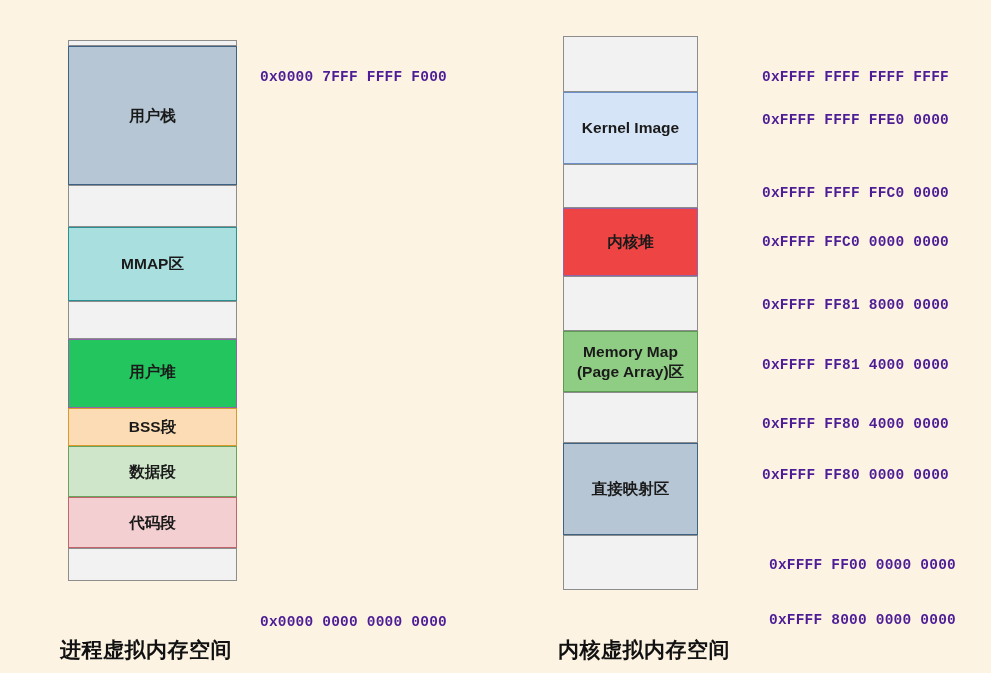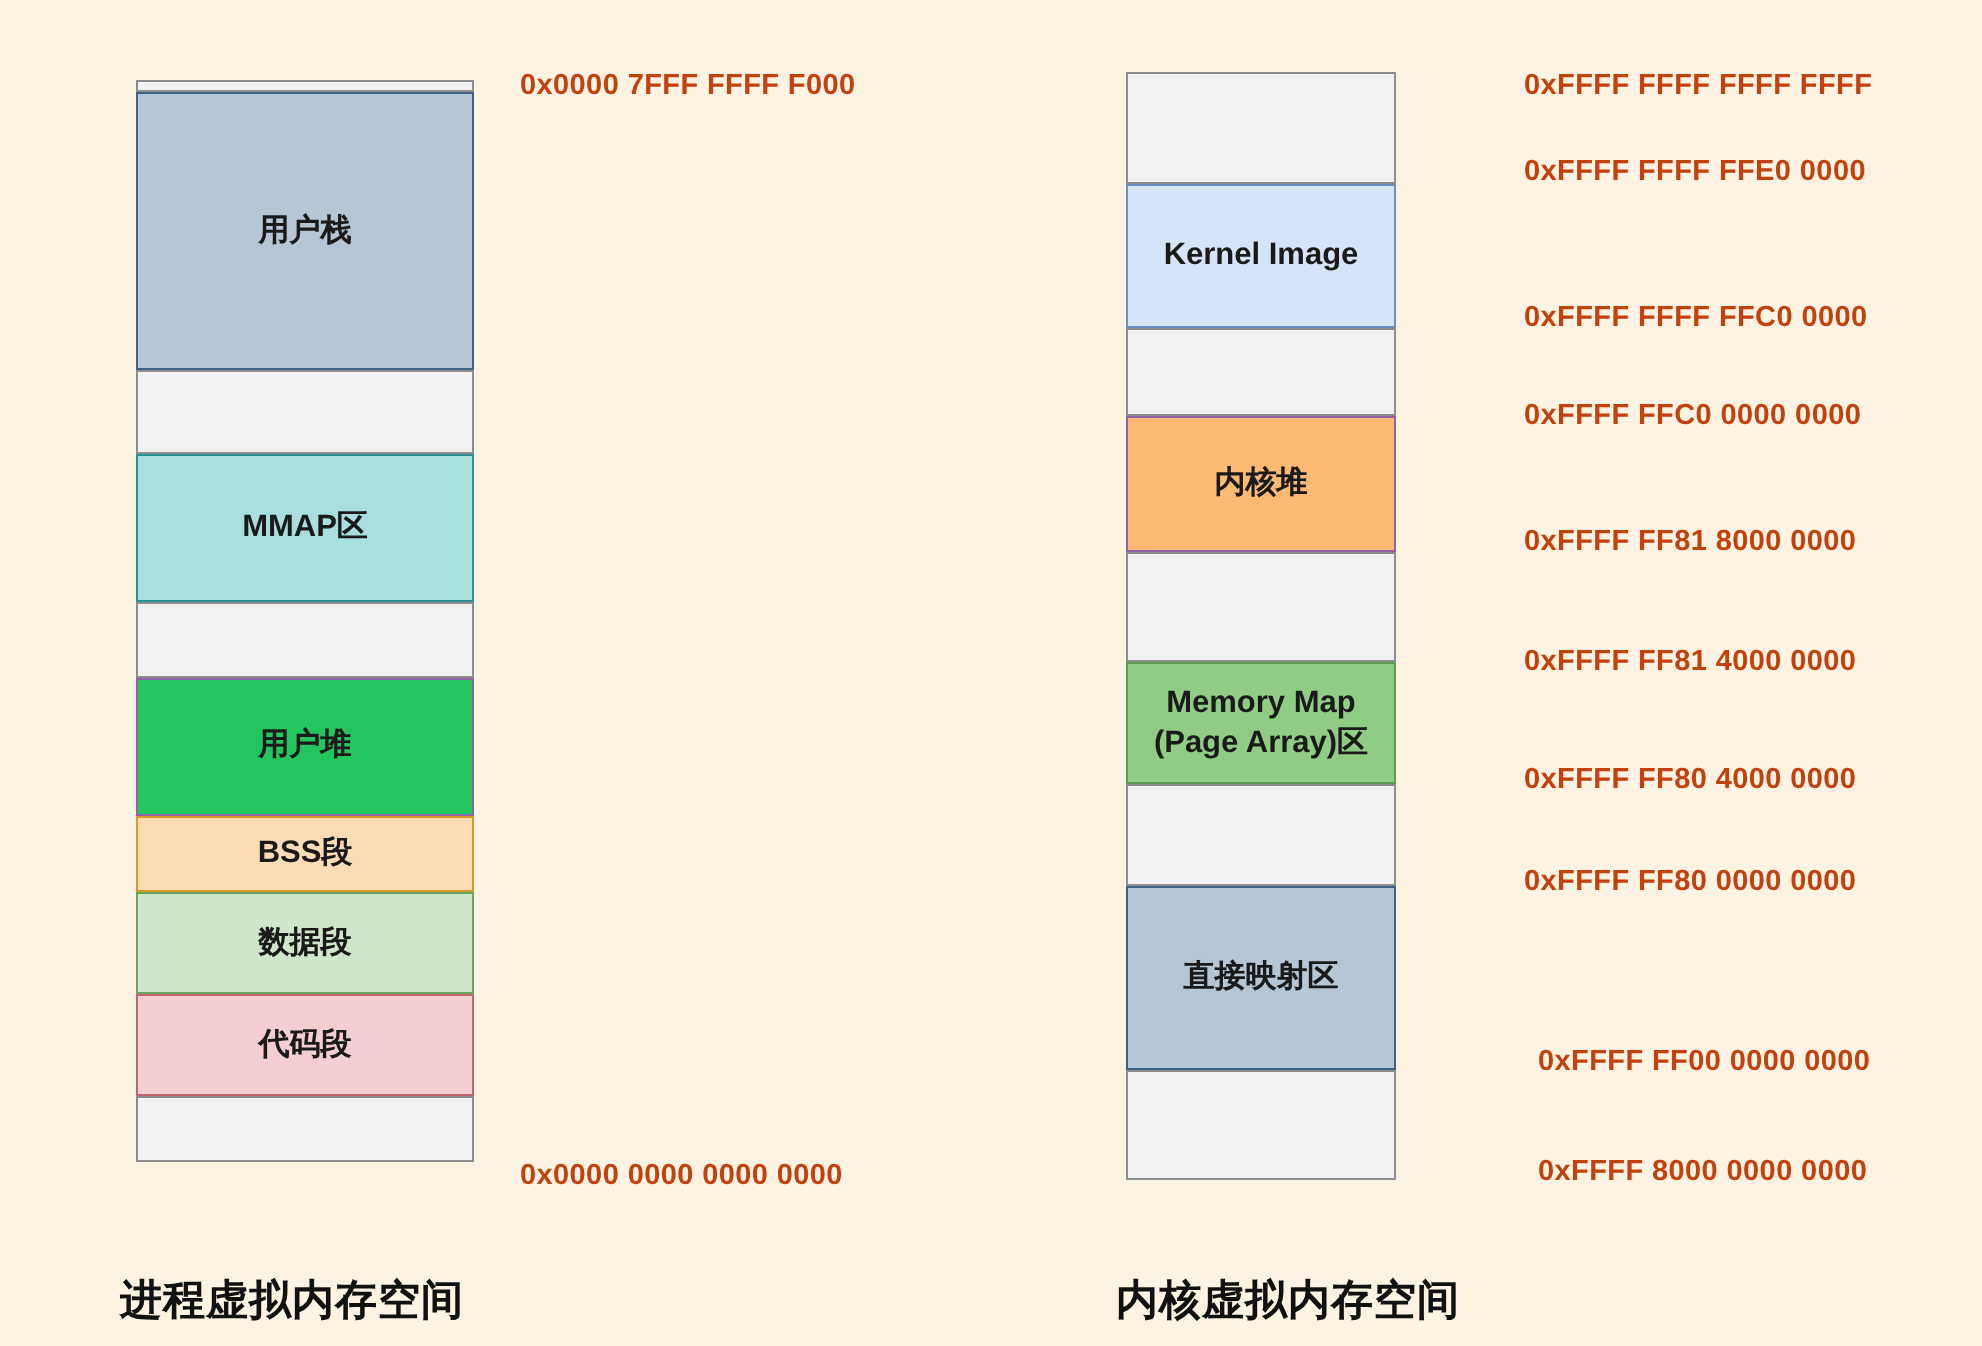--- a/index.html
+++ b/index.html
@@ -43,26 +43,27 @@
   }
 
   .mem-block.thin {
     background: #f2f2f2;
     border: 1px solid #8d8d8d;
   }
 
   
   .addr {
     position: absolute;
-    font-family: Liberation Sans, sans-serif;
+    font-family: Liberation Mono, monospace;
     font-size: 14.5px;
     font-weight: bold;
-    color: #c2410c;
+    color: #4c1d95;
     white-space: nowrap;
     letter-spacing: 0.2px;
+    margin-top: 34px;
   }
 
   
   .caption {
     position: absolute;
     font-size: 21px;
     font-weight: bold;
     color: #111;
     white-space: nowrap;
     letter-spacing: 0.5px;
@@ -83,21 +84,21 @@
       <div class="mem-block" style="height: 38px; background: rgb(251, 220, 180); border: 1px solid rgb(217, 154, 43); font-size: 15.5px;"><span>BSS段</span></div>
       <div class="mem-block" style="height: 51px; background: rgb(207, 230, 202); border: 1px solid rgb(106, 163, 94); font-size: 15.5px;"><span>数据段</span></div>
       <div class="mem-block" style="height: 51px; background: rgb(243, 207, 209); border: 1px solid rgb(192, 101, 108); font-size: 15.5px;"><span>代码段</span></div>
       <div class="mem-block gap" style="height: 33px; background: rgb(242, 242, 242); border: 1px solid rgb(141, 141, 141);"></div>
     </div>
 
   <div class="mem-col" id="kernel-col" style="left: 563px; top: 36px; width: 135px;">
       <div class="mem-block gap" style="height: 56px; background: rgb(242, 242, 242); border: 1px solid rgb(141, 141, 141);"></div>
       <div class="mem-block" style="height: 72px; background: rgb(214, 228, 247); border: 1px solid rgb(106, 143, 199); font-size: 15.5px;"><span>Kernel Image</span></div>
       <div class="mem-block gap" style="height: 44px; background: rgb(242, 242, 242); border: 1px solid rgb(141, 141, 141);"></div>
-      <div class="mem-block" style="height: 68px; background: #fdba74; border: 1px solid rgb(144, 99, 171); font-size: 15.5px;"><span>内核堆</span></div>
+      <div class="mem-block" style="height: 68px; background: #ef4444; border: 1px solid rgb(144, 99, 171); font-size: 15.5px;"><span>内核堆</span></div>
       <div class="mem-block gap" style="height: 55px; background: rgb(242, 242, 242); border: 1px solid rgb(141, 141, 141);"></div>
       <div class="mem-block" style="height: 61px; background: rgb(144, 205, 132); border: 1px solid rgb(95, 154, 85); font-size: 15.5px;"><span>Memory Map
 (Page Array)区</span></div>
       <div class="mem-block gap" style="height: 51px; background: rgb(242, 242, 242); border: 1px solid rgb(141, 141, 141);"></div>
       <div class="mem-block" style="height: 92px; background: rgb(182, 198, 212); border: 1px solid rgb(61, 98, 131); font-size: 15.5px;"><span>直接映射区</span></div>
       <div class="mem-block gap" style="height: 55px; background: rgb(242, 242, 242); border: 1px solid rgb(141, 141, 141);"></div>
     </div>
 
   <div id="process-addrs">
       <div class="addr" style="left: 260px; top: 35px;">0x0000 7FFF FFFF F000</div>

